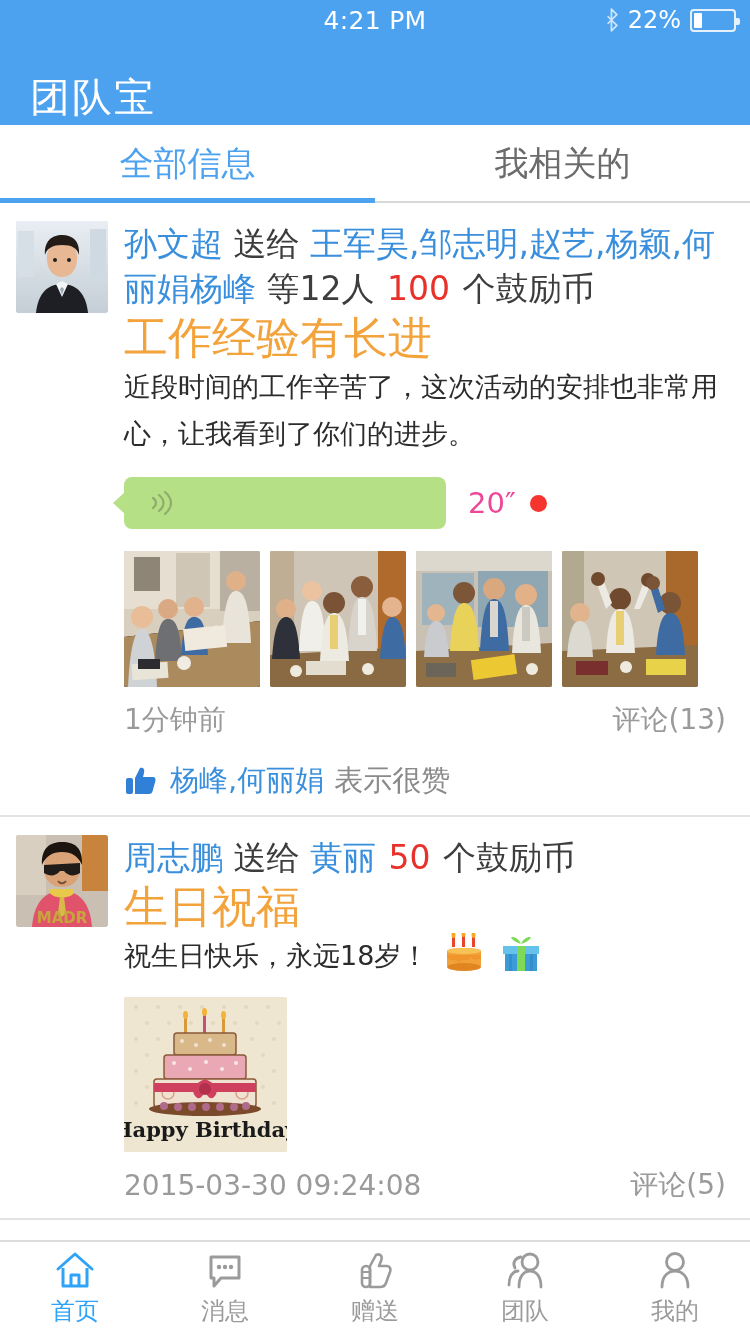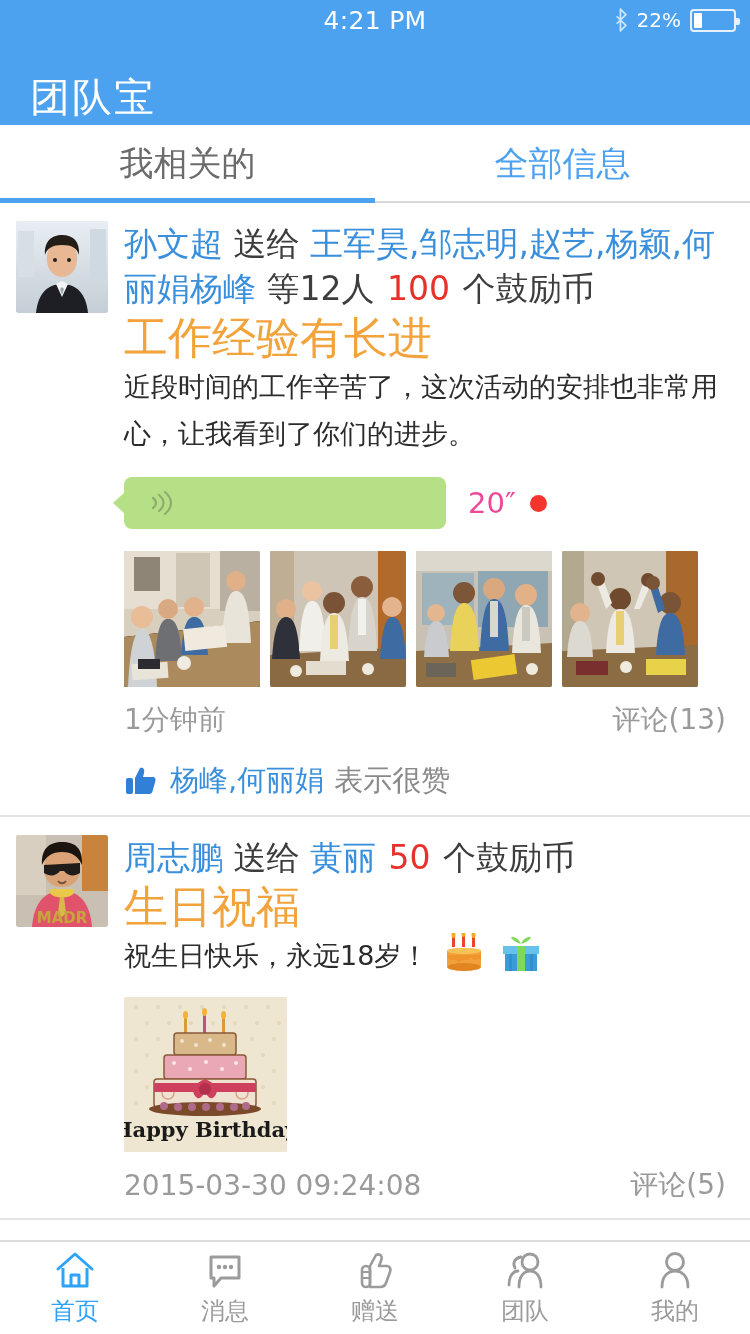--- a/index.html
+++ b/index.html
@@ -41,21 +41,21 @@
   .status-right {
     position: absolute;
     right: 14px;
     top: 0;
     height: 40px;
     display: flex;
     align-items: center;
     gap: 9px;
   }
   .bt-icon { width: 13px; height: 24px; opacity: .72; }
-  .batt-pct { font-size: 20px; font-weight: 500; }
+  .batt-pct { font-size: 24px; font-weight: 500; }
   .battery {
     width: 46px; height: 23px;
     border: 2px solid rgba(255,255,255,.85);
     border-radius: 4px;
     position: relative;
     padding: 2px;
   }
   .battery::after {
     content: "";
     position: absolute;
@@ -282,25 +282,25 @@
         <div class="batt-fill battery-fill" style="width:22%"></div>
       </div>
     </div>
   </div>
 
   <div class="app-bar">
     <span class="app-title">团队宝</span>
   </div>
 
   <div class="tabs">
+    <div class="tab active">
+      <span>全部信息</span>
+    </div>
     <div class="tab">
       <span>我相关的</span>
-    </div>
-    <div class="tab active">
-      <span>全部信息</span>
     </div>
     <div class="tab-underline-track"></div>
     <div class="tab-underline"></div>
   </div>
 
   <div class="feed">
 
     <div class="post">
       <div class="post-body">
         <div class="avatar">

